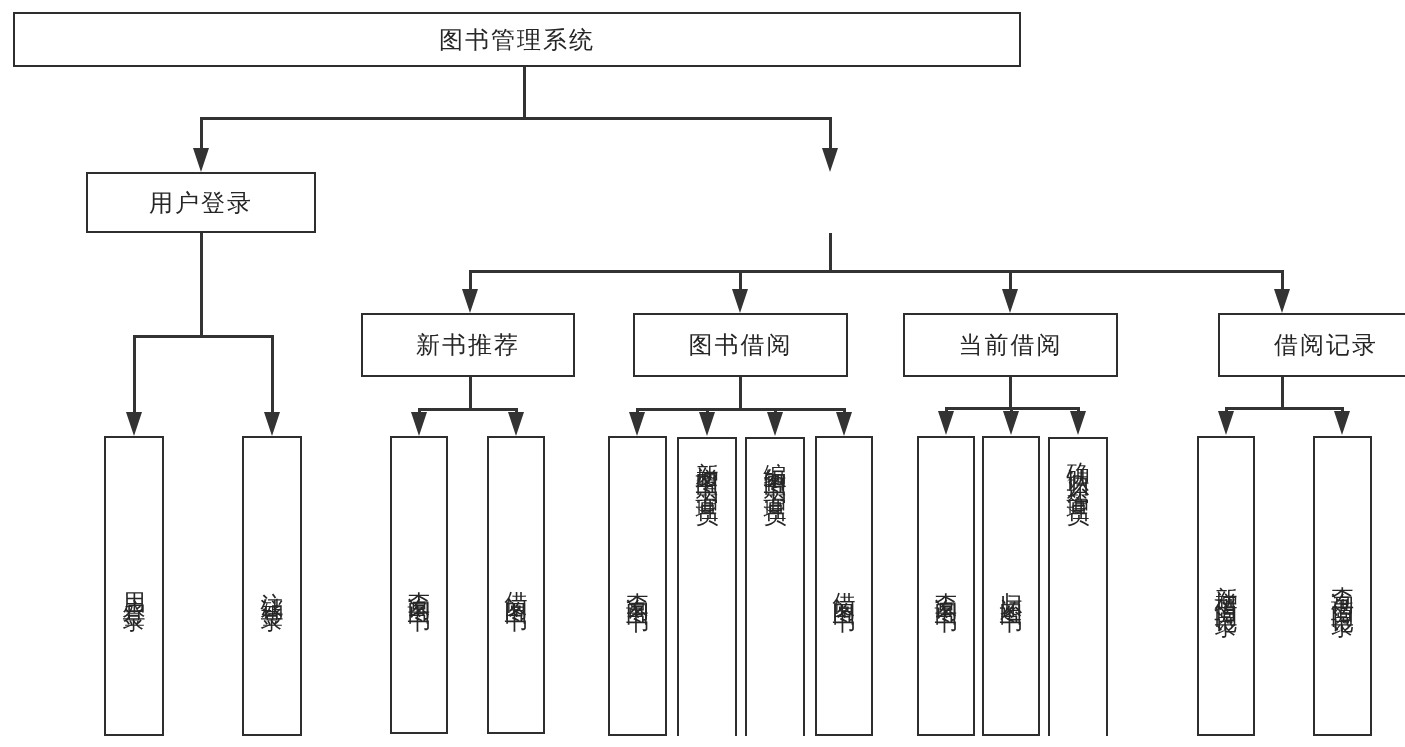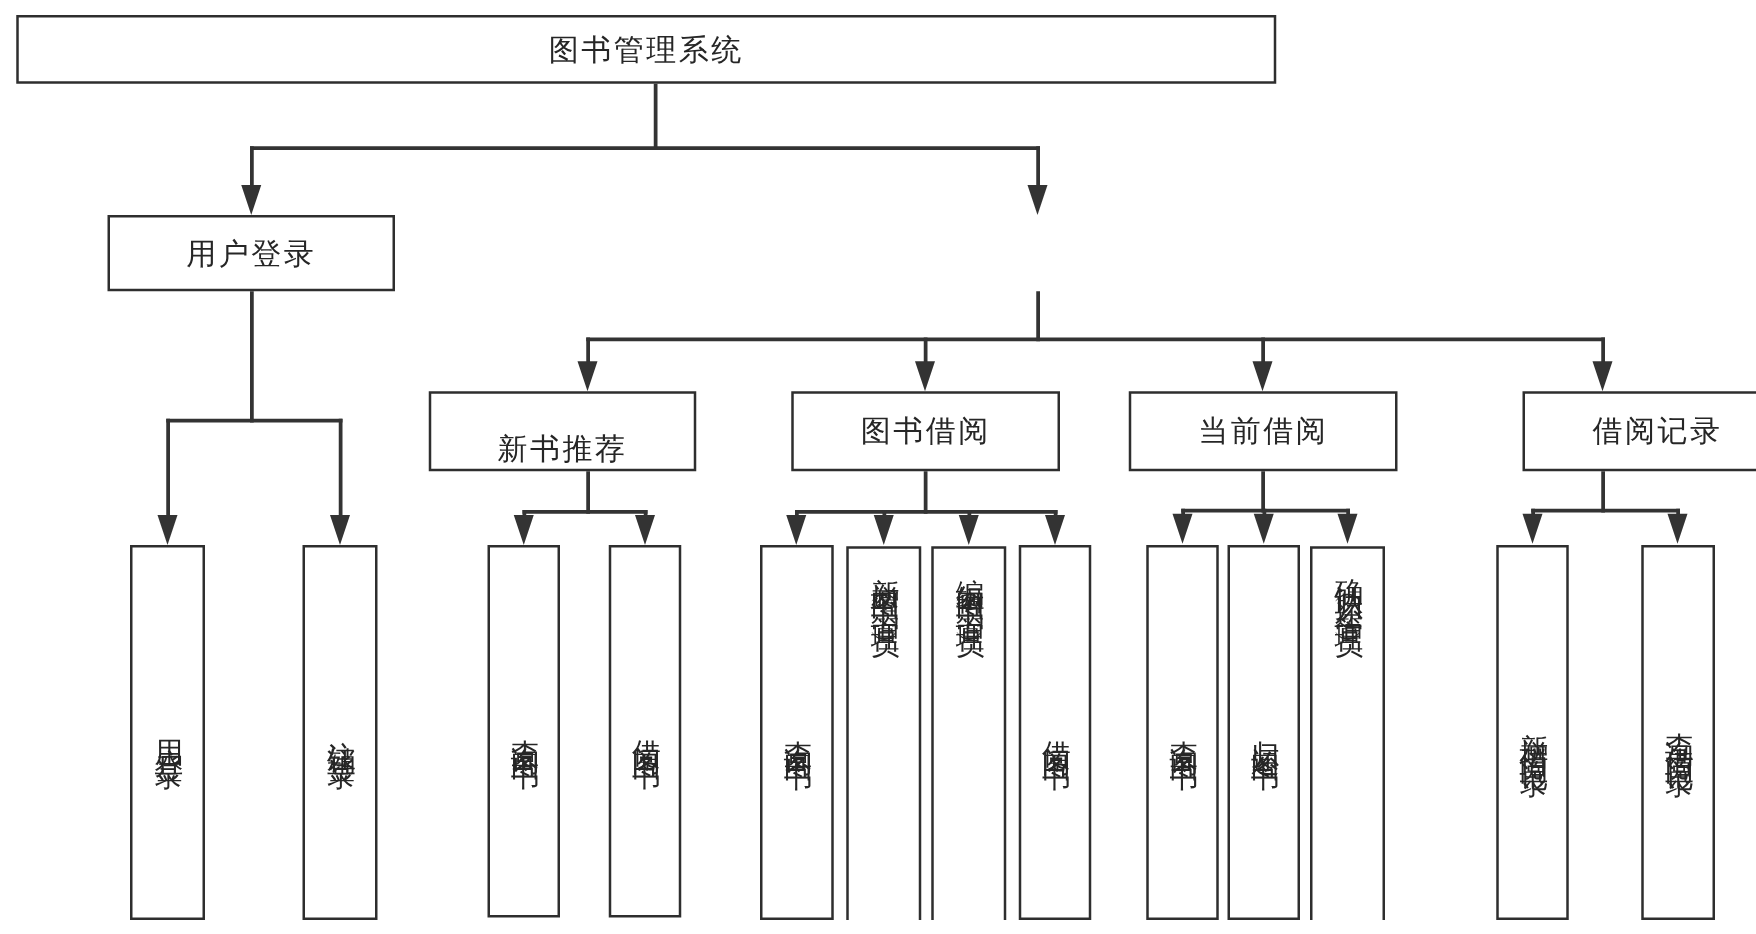--- a/index.html
+++ b/index.html
@@ -83,21 +83,21 @@
   <div class="hline" style="left:469px; top:270px; width:815px;"></div>
   <div class="vline" style="left:469px; top:270px; height:25px;"></div>
   <div class="arrowhead" style="left:462px; top:289px;"></div>
   <div class="vline" style="left:739px; top:270px; height:25px;"></div>
   <div class="arrowhead" style="left:732px; top:289px;"></div>
   <div class="vline" style="left:1009px; top:270px; height:25px;"></div>
   <div class="arrowhead" style="left:1002px; top:289px;"></div>
   <div class="vline" style="left:1281px; top:270px; height:25px;"></div>
   <div class="arrowhead" style="left:1274px; top:289px;"></div>
 
-  <div class="node" style="left:343px; top:313px; width:214px; height:64px;align-items:flex-end;">
+  <div class="node" style="left:361px; top:313px; width:214px; height:64px;">
     <span>新书推荐</span>
   </div>
   <div class="node" style="left:633px; top:313px; width:215px; height:64px;">
     <span>图书借阅</span>
   </div>
   <div class="node" style="left:903px; top:313px; width:215px; height:64px;">
     <span>当前借阅</span>
   </div>
   <div class="node" style="left:1174px; top:313px; width:216px; height:64px;margin-left:44px;">
     <span>借阅记录</span>

